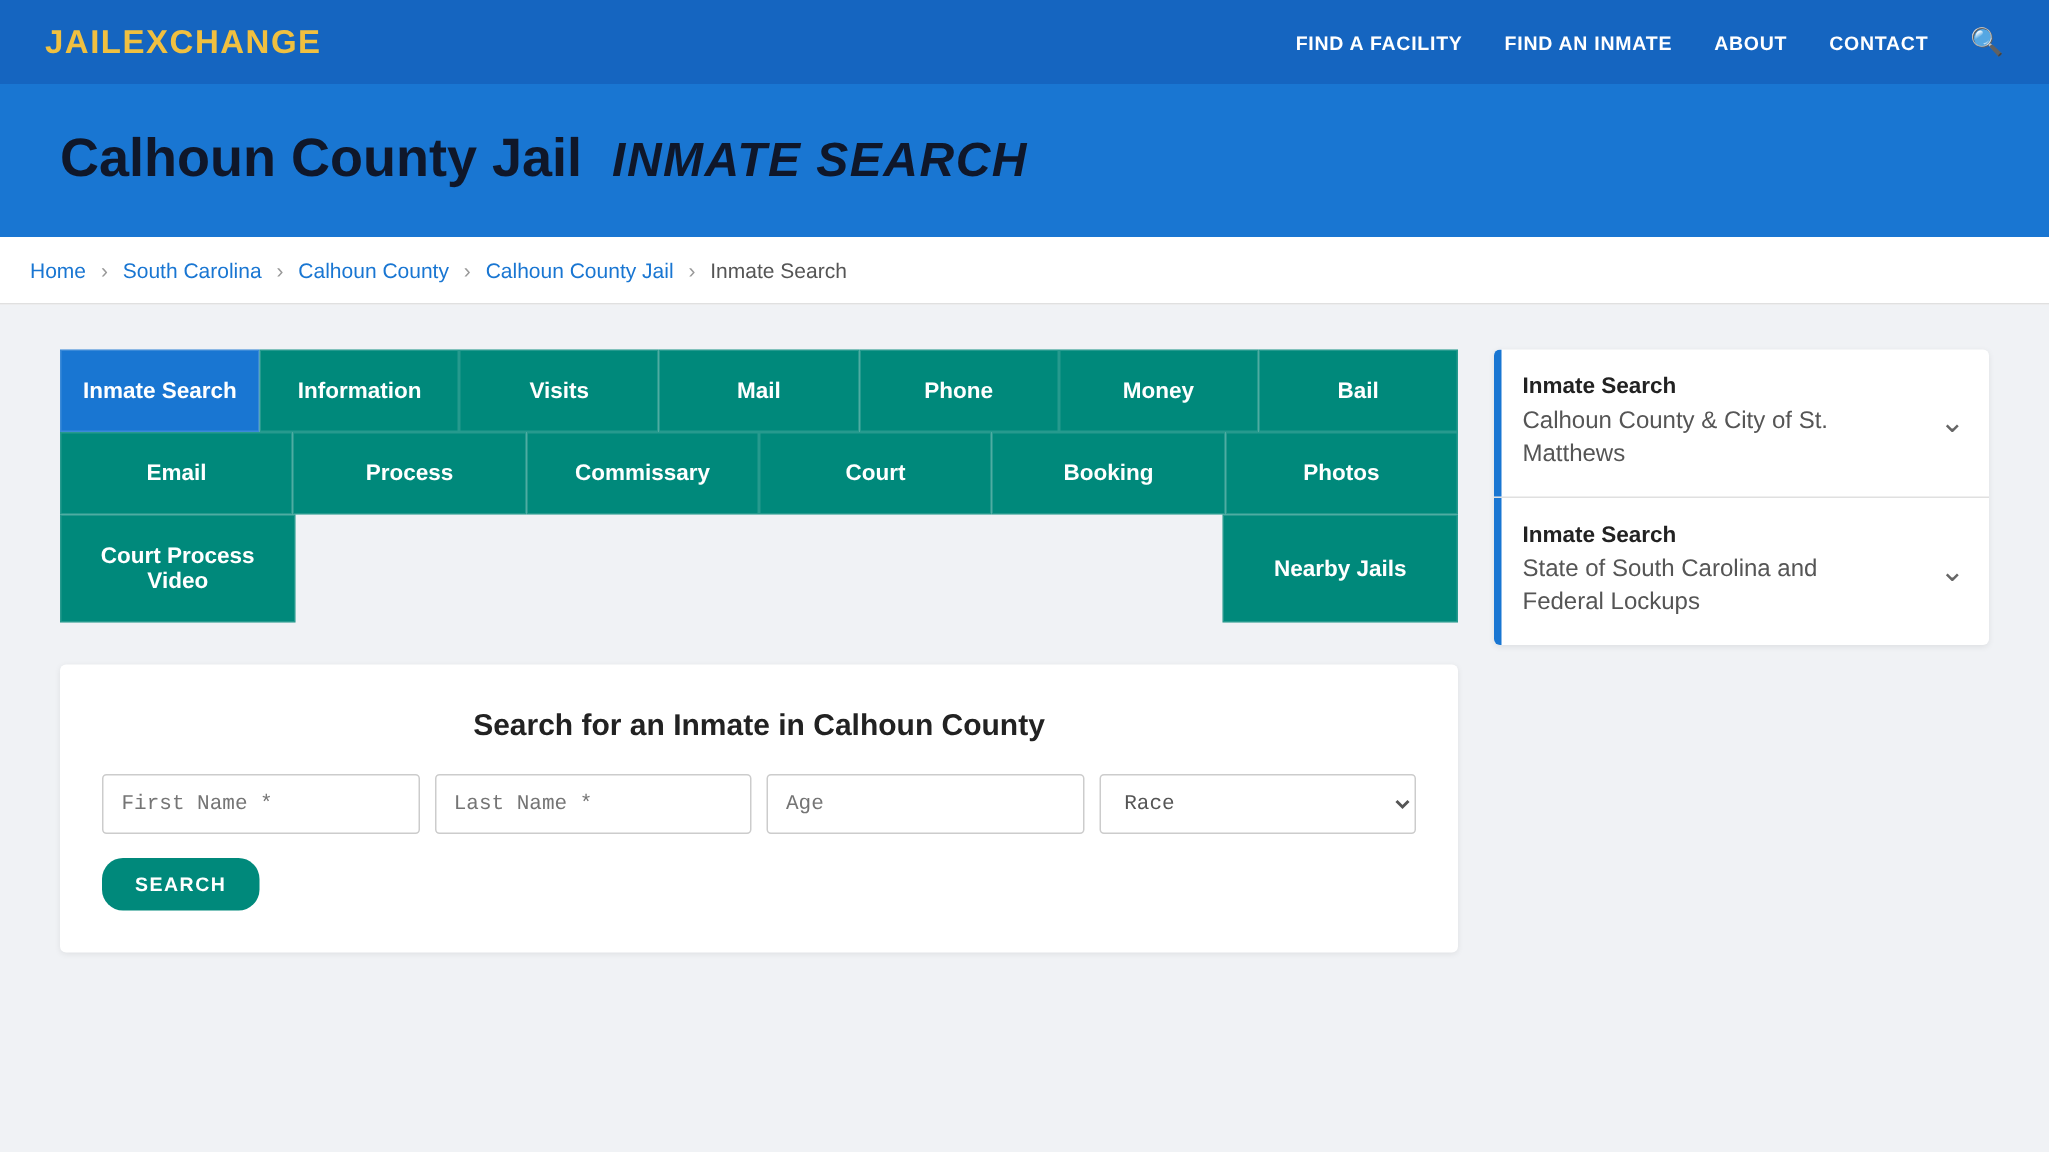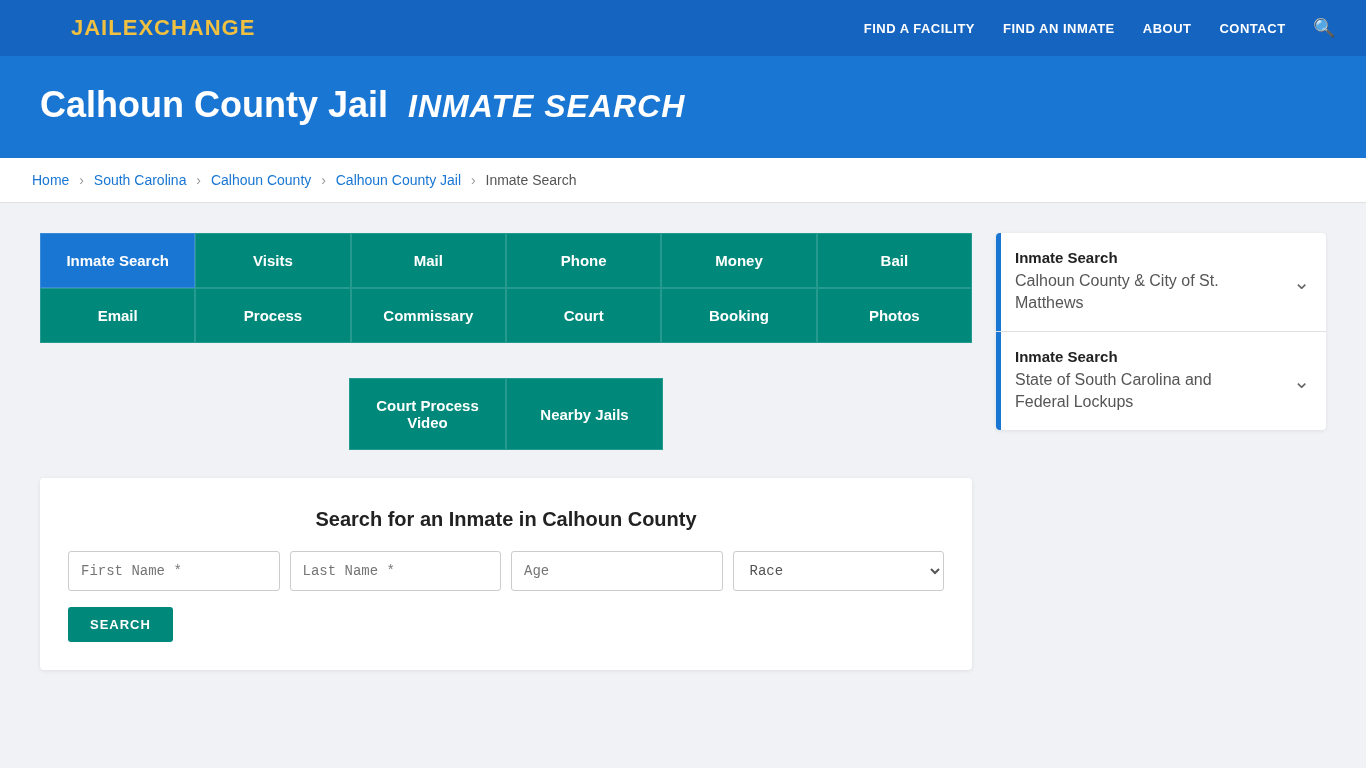--- a/index.html
+++ b/index.html
@@ -12,21 +12,20 @@
       align-items: center;
       padding: 0 30px;
       height: 56px;
       justify-content: space-between;
     }
     .nav-logo {
       font-size: 22px;
       font-weight: 900;
       color: #fff;
       letter-spacing: 1px;
-      margin-left: 41px;
     }
     .nav-logo span { color: #f0c040; }
     .nav-links {
       display: flex;
       align-items: center;
       gap: 28px;
       margin-left: 18px;
     }
     .nav-links a {
       color: #fff;
@@ -41,36 +40,36 @@
       font-size: 18px;
       cursor: pointer;
     }
 
     
     .hero {
       background: #1976d2;
       padding: 28px 40px 32px;
     }
     .hero-title {
-      color: #ffffff;
+      color: #0f172a;
       font-size: 36px;
       font-weight: 700;
     }
     .hero-title em {
       font-style: italic;
       font-weight: 700;
       letter-spacing: 1px;
       text-transform: uppercase;
       font-size: 32px;
     }
 
     
     .breadcrumb {
       background: #fff;
-      padding: 14px 32px;
+      padding: 14px 20px;
       font-size: 14px;
       border-bottom: 1px solid #e0e0e0;
     }
     .breadcrumb a {
       color: #1976d2;
       text-decoration: none;
     }
     .breadcrumb .sep {
       margin: 0 6px;
       color: #999;
@@ -113,22 +112,21 @@
       color: #fff;
       background: #00897b;
       border: 1px solid rgba(255,255,255,0.15);
       transition: background 0.2s;
       text-align: center;
     }
     .tab-btn.active { background: #1976d2; }
     .tabs-row-partial {
       display: flex;
       gap: 0;
-      justify-content: center;
-      margin-top: 35px;
+      justify-content: space-between;
     }
     .tabs-row-partial .tab-btn {
       flex: none;
       width: 157px;
     }
 
     
     .search-box {
       background: #fff;
       border-radius: 4px;
@@ -163,21 +161,21 @@
       color: #555;
     }
     .search-btn {
       background: #00897b;
       color: #fff;
       border: none;
       padding: 10px 22px;
       font-size: 13px;
       font-weight: 700;
       letter-spacing: 1px;
-      border-radius: 3px;
+      border-radius: 14px;
       cursor: pointer;
       text-transform: uppercase;
     }
 
     
     .sidebar {
       width: 330px;
       flex-shrink: 0;
     }
     .sidebar-card {
@@ -257,20 +255,21 @@
   <span class="current">Inmate Search</span>
 </div>
 
 <div class="content-area">
 
   <div class="main-section">
 
     <div class="tabs-grid">
       <div class="tabs-row">
         <button class="tab-btn active">Inmate Search</button>
+        <button class="tab-btn">Information</button>
         <button class="tab-btn">Visits</button>
         <button class="tab-btn">Mail</button>
         <button class="tab-btn">Phone</button>
         <button class="tab-btn">Money</button>
         <button class="tab-btn">Bail</button>
       </div>
       <div class="tabs-row">
         <button class="tab-btn">Email</button>
         <button class="tab-btn">Process</button>
         <button class="tab-btn">Commissary</button>

